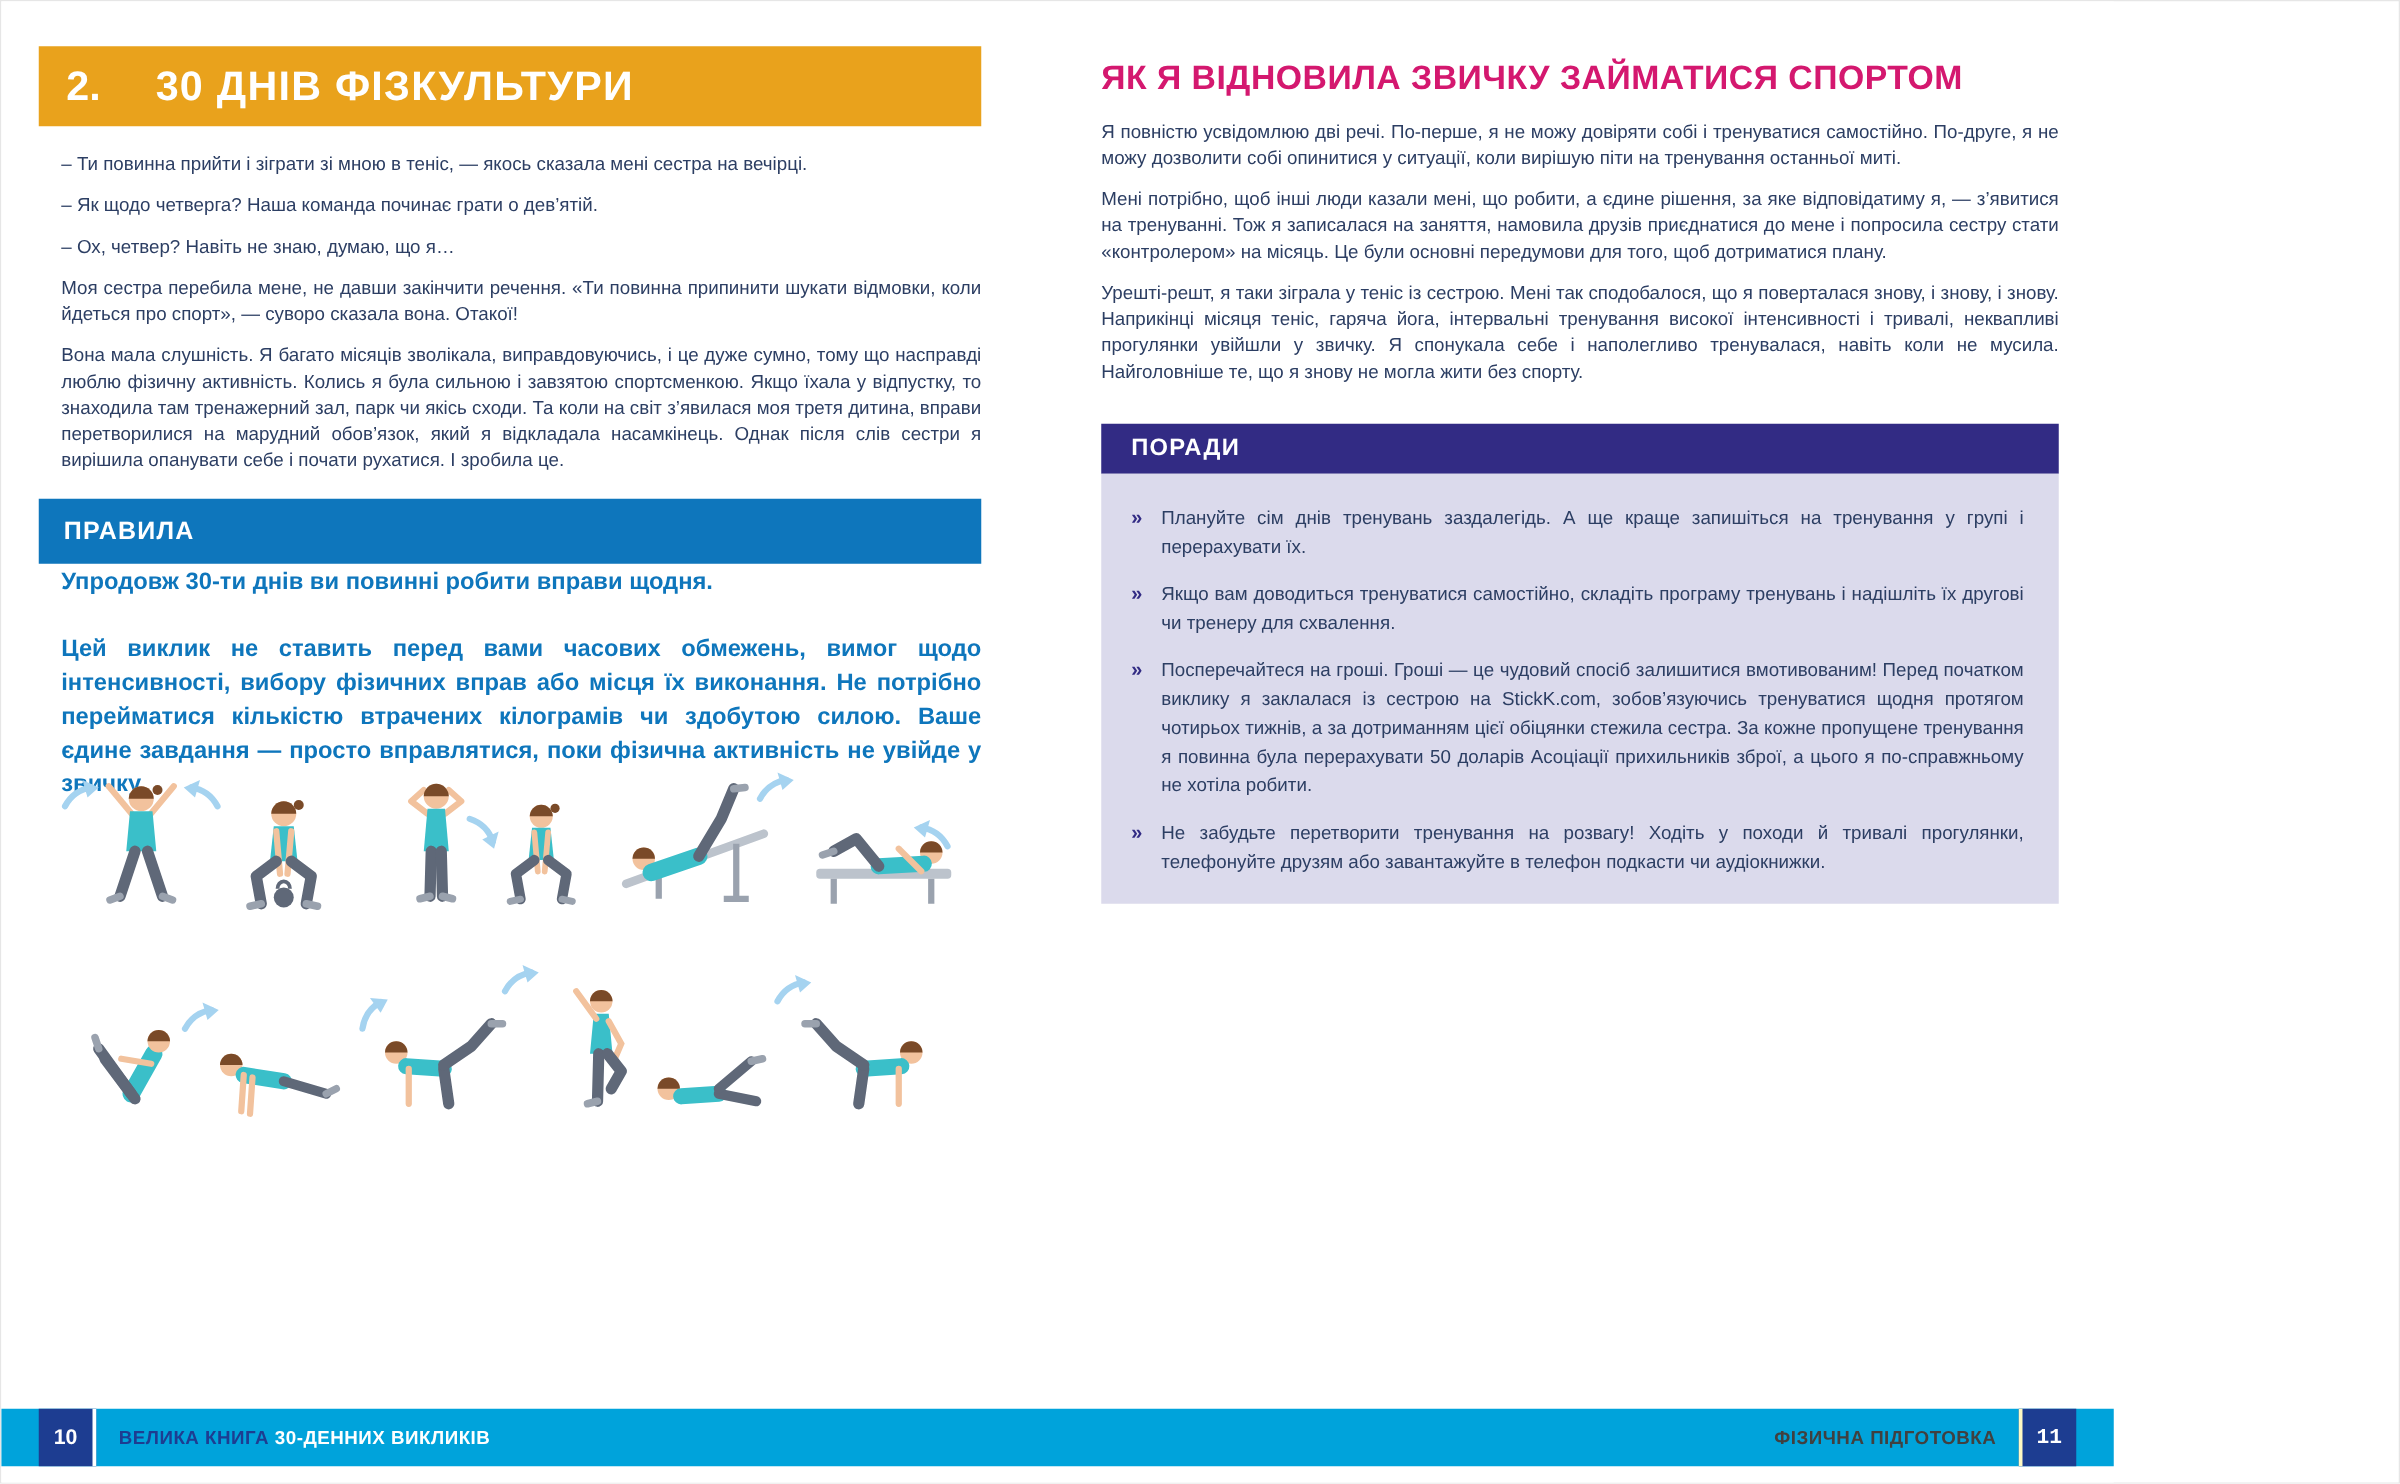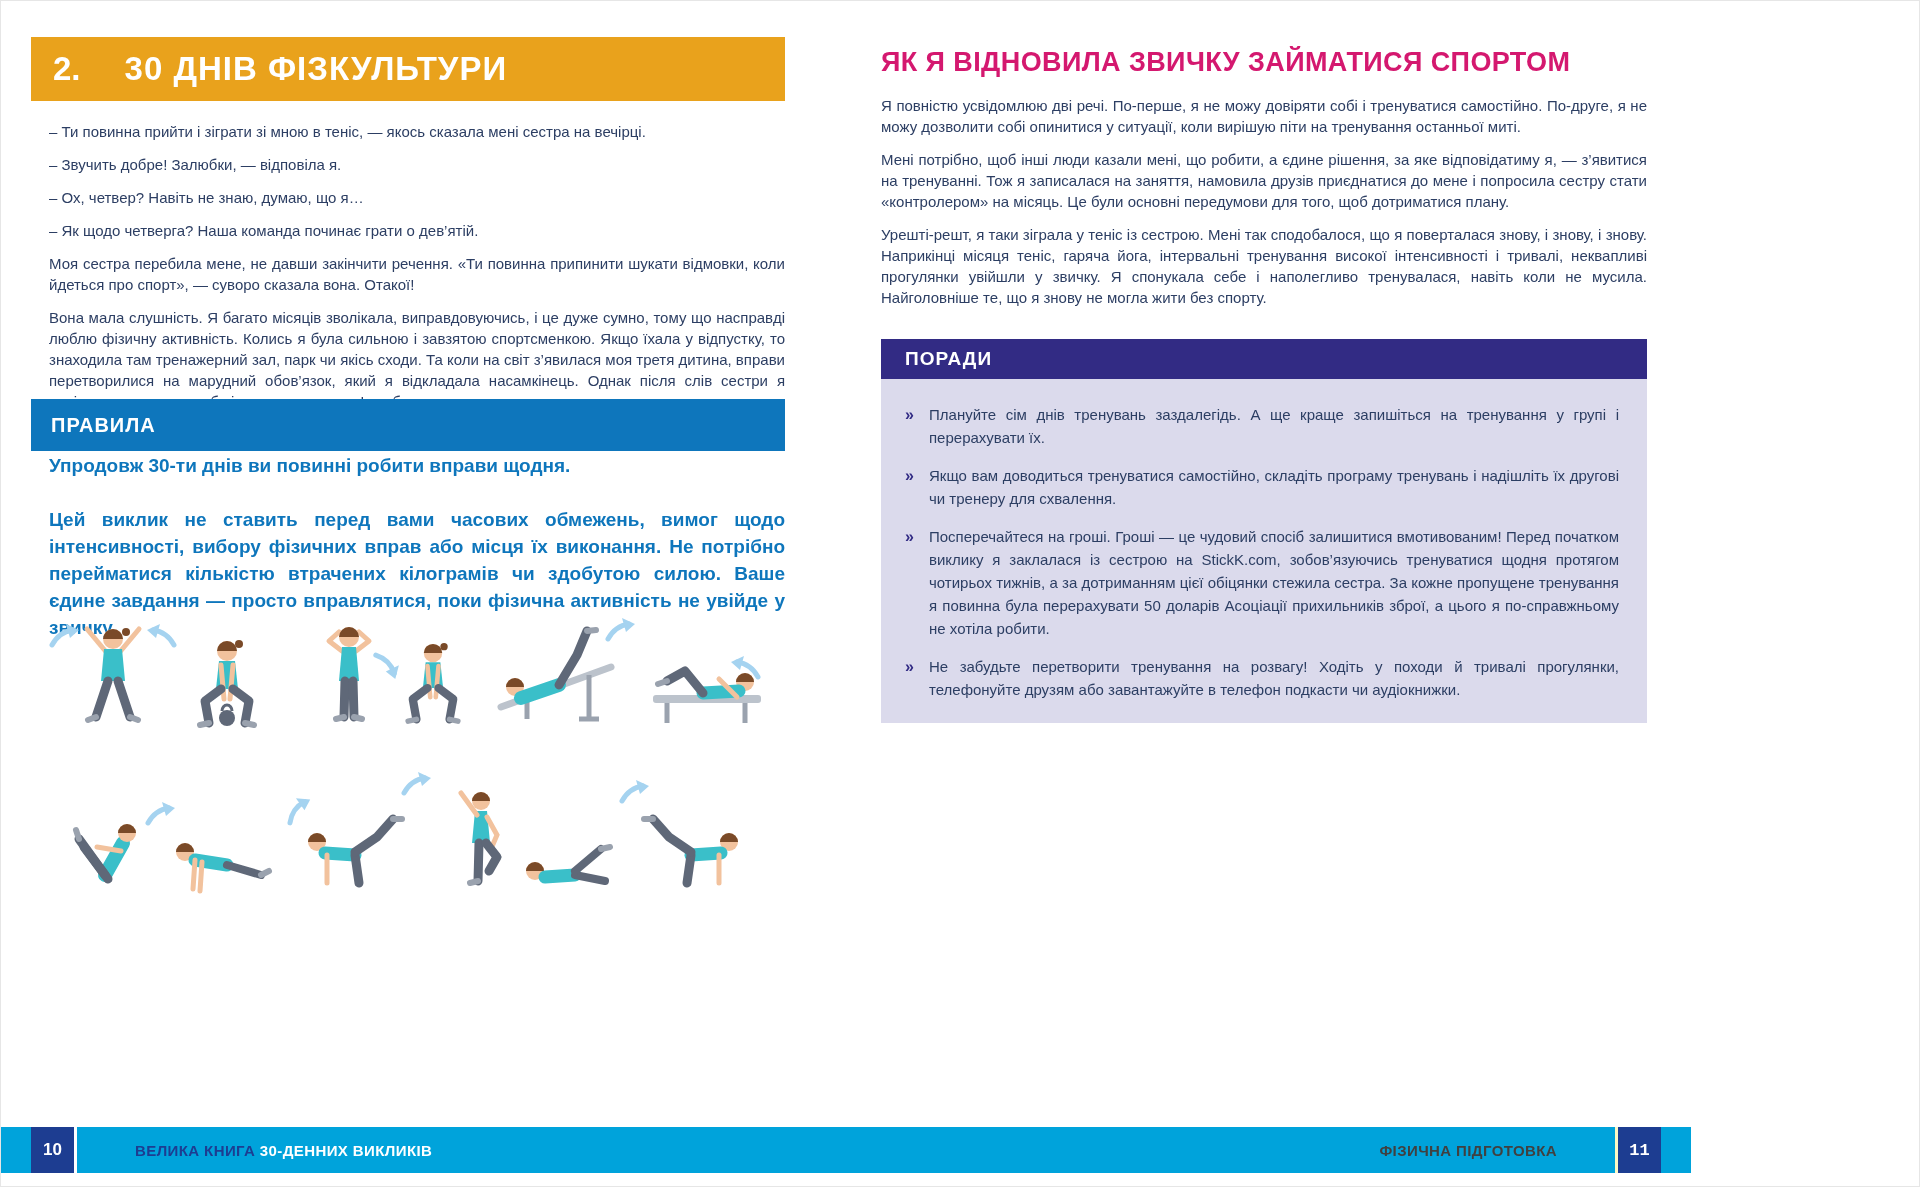--- a/index.html
+++ b/index.html
@@ -67,21 +67,21 @@
     font-weight:bold; font-size:16px; line-height:23px;
   }
   .tip-text {
     color:var(--text-navy, #2C3E63); font-size:15px; line-height:23px; text-align:justify; flex:1;
   }
 
   
   .footer-bar {
     position:absolute; left:0; top:1126px; width:1690px; height:46px;
     background:var(--footer-cyan, #00A3DB);
-    display:flex; align-items:center; padding:0 30px;gap:40px;
+    display:flex; align-items:center; padding:0 30px;
   }
   .pagenum {
     width:46px; height:46px; flex:0 0 auto;
     background:var(--footer-navy, #1D3D91);
     color:#ffffff; font-weight:bold; font-size:17px;
     display:flex; align-items:center; justify-content:center;
   }
   .pagenum.left  { border-right:3px solid #ffffff; }
   .pagenum.right { border-left:3px solid #fef9c3;font-family:Liberation Mono, monospace; }
   .footer-book-title { margin-left:18px; font-weight:bold; font-size:15px; letter-spacing:0.4px;
@@ -98,25 +98,24 @@
 
     <div class="chapter-banner">
       <span class="chapter-number">2.</span>
       <span class="chapter-title">30 ДНІВ ФІЗКУЛЬТУРИ</span>
     </div>
 
     <div class="left-text">
 
         <p class="body-par">– Ти повинна прийти і зіграти зі мною в теніс, — якось сказала мені сестра на вечірці.</p>
 
-        <p class="body-par">– Звучить добре! Залюбки, — відповіла я.</p>
+
+        <p class="body-par">– Як щодо четверга? Наша команда починає грати о дев’ятій.</p>
 
         <p class="body-par">– Ох, четвер? Навіть не знаю, думаю, що я…</p>
-
-        <p class="body-par">– Як щодо четверга? Наша команда починає грати о дев’ятій.</p>
 
         <p class="body-par">Моя сестра перебила мене, не давши закінчити речення. «Ти повинна припинити шукати відмовки, коли йдеться про спорт», — суворо сказала вона. Отакої!</p>
 
         <p class="body-par">Вона мала слушність. Я багато місяців зволікала, виправдовуючись, і це дуже сумно, тому що насправді люблю фізичну активність. Колись я була сильною і завзятою спортсменкою. Якщо їхала у відпустку, то знаходила там тренажерний зал, парк чи якісь сходи. Та коли на світ з’явилася моя третя дитина, вправи перетворилися на марудний обов’язок, який я відкладала насамкінець. Однак після слів сестри я вирішила опанувати себе і почати рухатися. І зробила це.</p>
       </div>
 
     <div class="rules-banner">
       <span>ПРАВИЛА</span>
     </div>
     <p class="rules-lead">Упродовж 30-ти днів ви повинні робити вправи щодня.</p>

